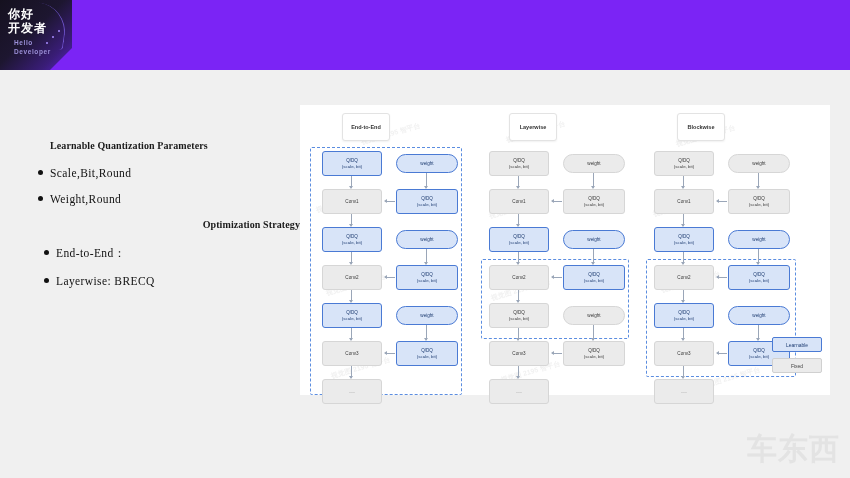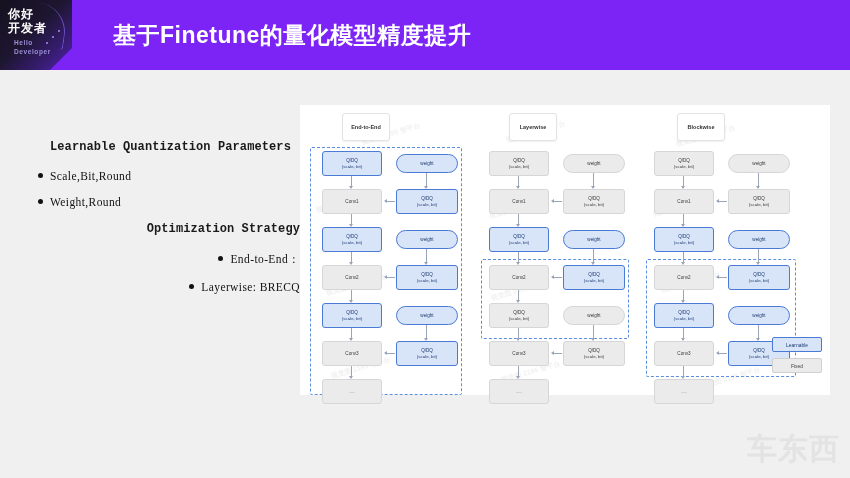--- a/index.html
+++ b/index.html
@@ -48,34 +48,34 @@
   .header-title {
     position: absolute; left: 113px; top: 0; height: 70px;
     display: flex; align-items: center;
     color: #ffffff; font-size: 23px; font-weight: bold;
     letter-spacing: .5px;
   }
 
   
   .left-col { position: absolute; left: 38px; top: 140px; width: 262px; }
   .lead-head {
-    font-size: 12px; font-weight: bold; color: #1a1a1a;
-    font-family: Liberation Mono, monospace;
+    font-size: 10px; font-weight: bold; color: #1a1a1a;
+    font-family: Liberation Serif, serif;
     letter-spacing: .1px; white-space: nowrap;
   }
   .lead-head.h1 { margin-left: 12px; margin-bottom: 16px; }
   .lead-head.h2 { margin-left: 54px; margin-top: 12px; margin-bottom: 16px; text-align: right; }
   .bullet-row {
     display: flex; align-items: baseline; gap: 7px;
     margin-bottom: 14px;
     font-family: "Liberation Serif", serif;
     font-size: 11.5px; color: #111; letter-spacing: .4px;
     white-space: nowrap;
   }
-  .bullet-row.indent { margin-left: 6px; justify-content: flex-end; }
+  .bullet-row.indent { margin-left: 6px; }
   .bullet-dot {
     width: 5px; height: 5px; border-radius: 50%; background: #111;
     flex: 0 0 auto; position: relative; top: -2px;
   }
 
   
   .panel {
     position: absolute; left: 300px; top: 105px;
     width: 530px; height: 290px;
     background: #ffffff;
@@ -191,21 +191,20 @@
     </div>
     <div class="logo-en">
       <div>Hello</div>
       <div>Developer</div>
     </div>
     <div class="logo-arc"></div>
     <div class="logo-dot" style="right:12px; top:30px;"></div>
     <div class="logo-dot" style="right:18px; top:36px;"></div>
     <div class="logo-dot" style="right:24px; top:42px;"></div>
   </div>
-  <div class="header-title">基于Finetune的量化模型精度提升</div>
 </div>
 
 <div class="left-col">
   <div class="lead-head h1">Learnable Quantization Parameters</div>
 
   <div class="bullet-row">
     <span class="bullet-dot"></span>
     <span>Scale,Bit,Round</span>
   </div>
   <div class="bullet-row">

